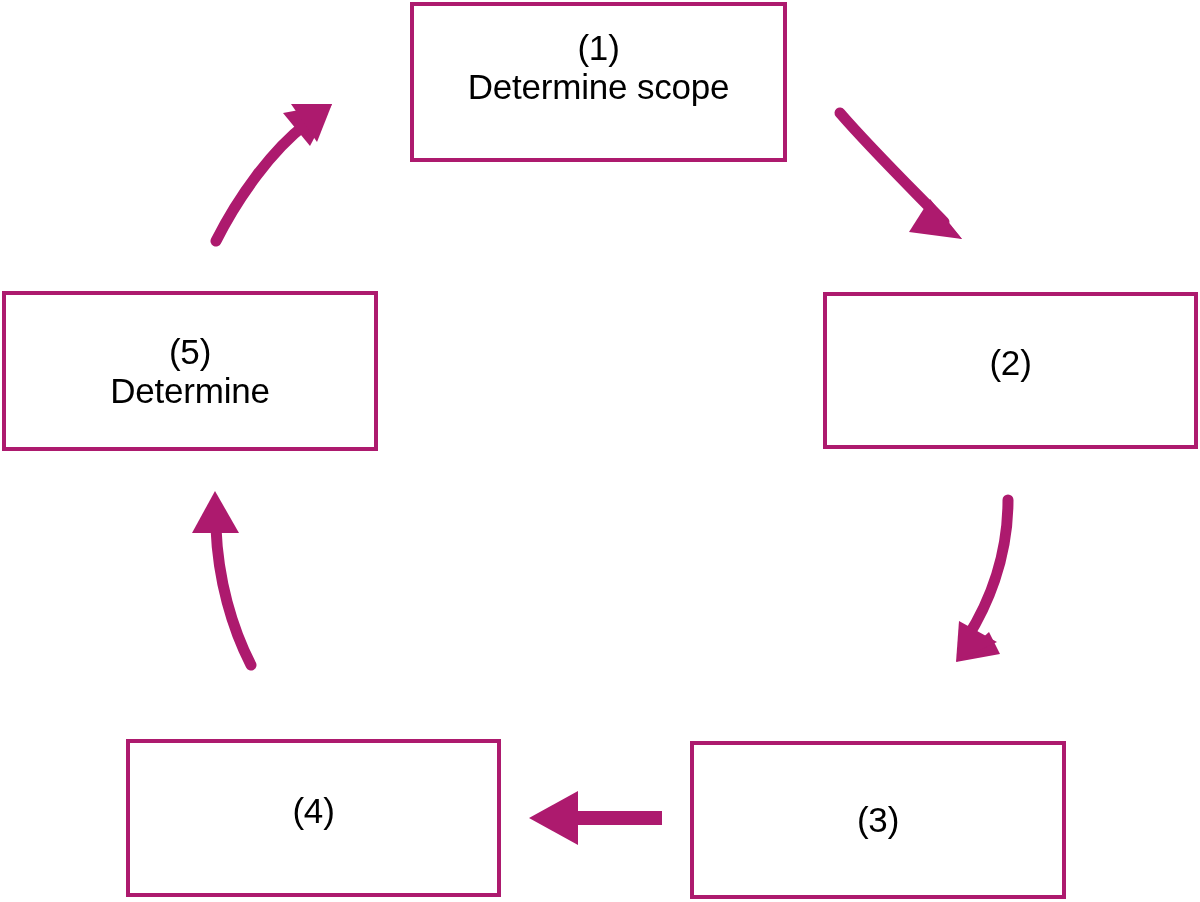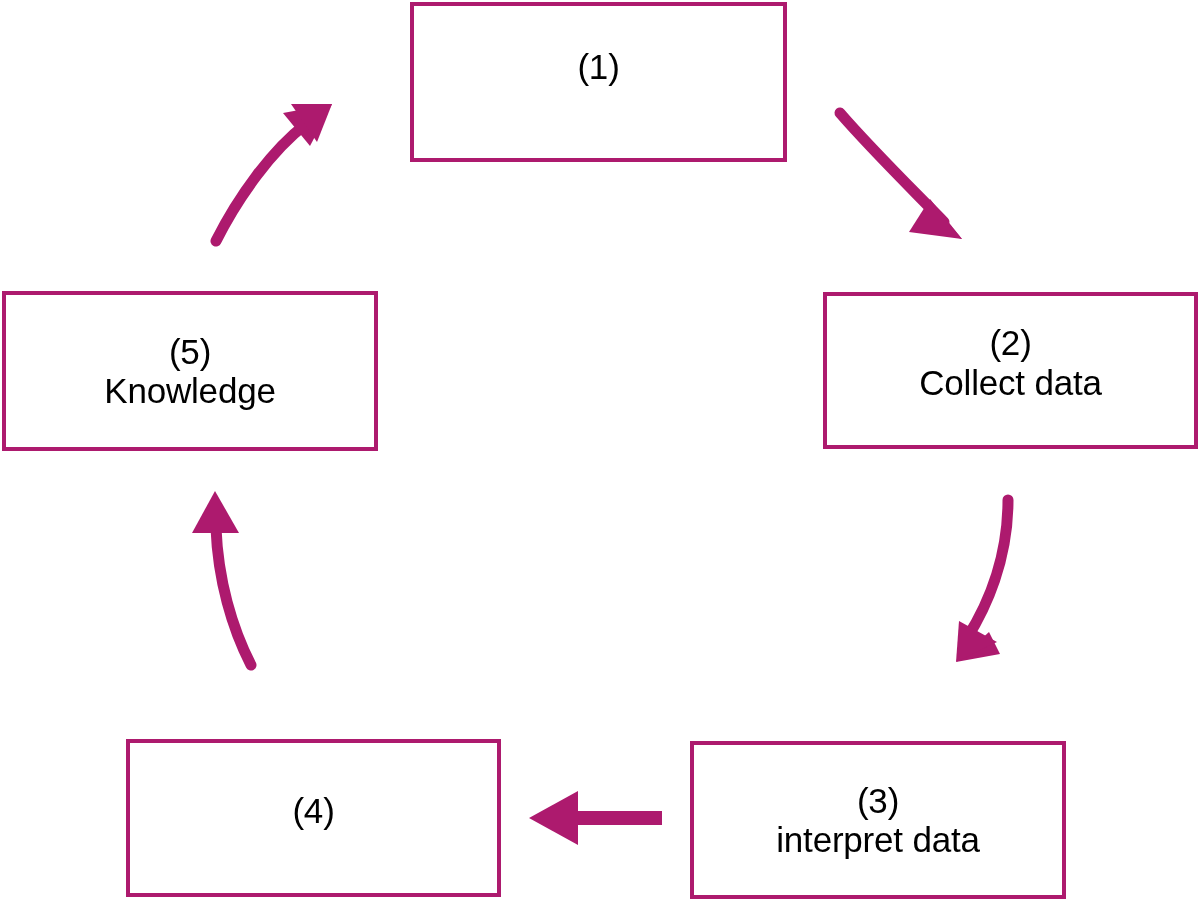--- a/index.html
+++ b/index.html
@@ -84,34 +84,33 @@
     <g>
       <path d="M 216,241 C 238,197 272,150 306,124" fill="none" stroke="#ad1a6e" stroke-width="11" stroke-linecap="round"></path>
       <polygon points="332,104 283,113 310,146" fill="#ad1a6e"></polygon>
       <polygon points="332,104 291,104 317,142" fill="#ad1a6e"></polygon>
     </g>
 
   </svg>
 
   <div class="node-box" style="left:410px; top:2px; width:377px; height:160px; padding-bottom:30px;">
     <span class="node-line">(1)</span>
+    <span class="node-line">Determine scope</span>
   </div>
 
   <div class="node-box" style="left:823px; top:292px; width:375px; height:157px; padding-bottom:16px;">
     <span class="node-line">(2)</span>
-    <span class="node-line">Collect data</span>
   </div>
 
   <div class="node-box" style="left:690px; top:741px; width:376px; height:158px;">
     <span class="node-line">(3)</span>
-    <span class="node-line">interpret data</span>
   </div>
 
   <div class="node-box" style="left:126px; top:739px; width:375px; height:158px; padding-bottom:14px;">
     <span class="node-line">(4)</span>
   </div>
 
   <div class="node-box" style="left:2px; top:291px; width:376px; height:160px;">
     <span class="node-line">(5)</span>
-    <span class="node-line">Knowledge</span>
+    <span class="node-line">Determine</span>
   </div>
 
 </div>
 
 </body></html>

